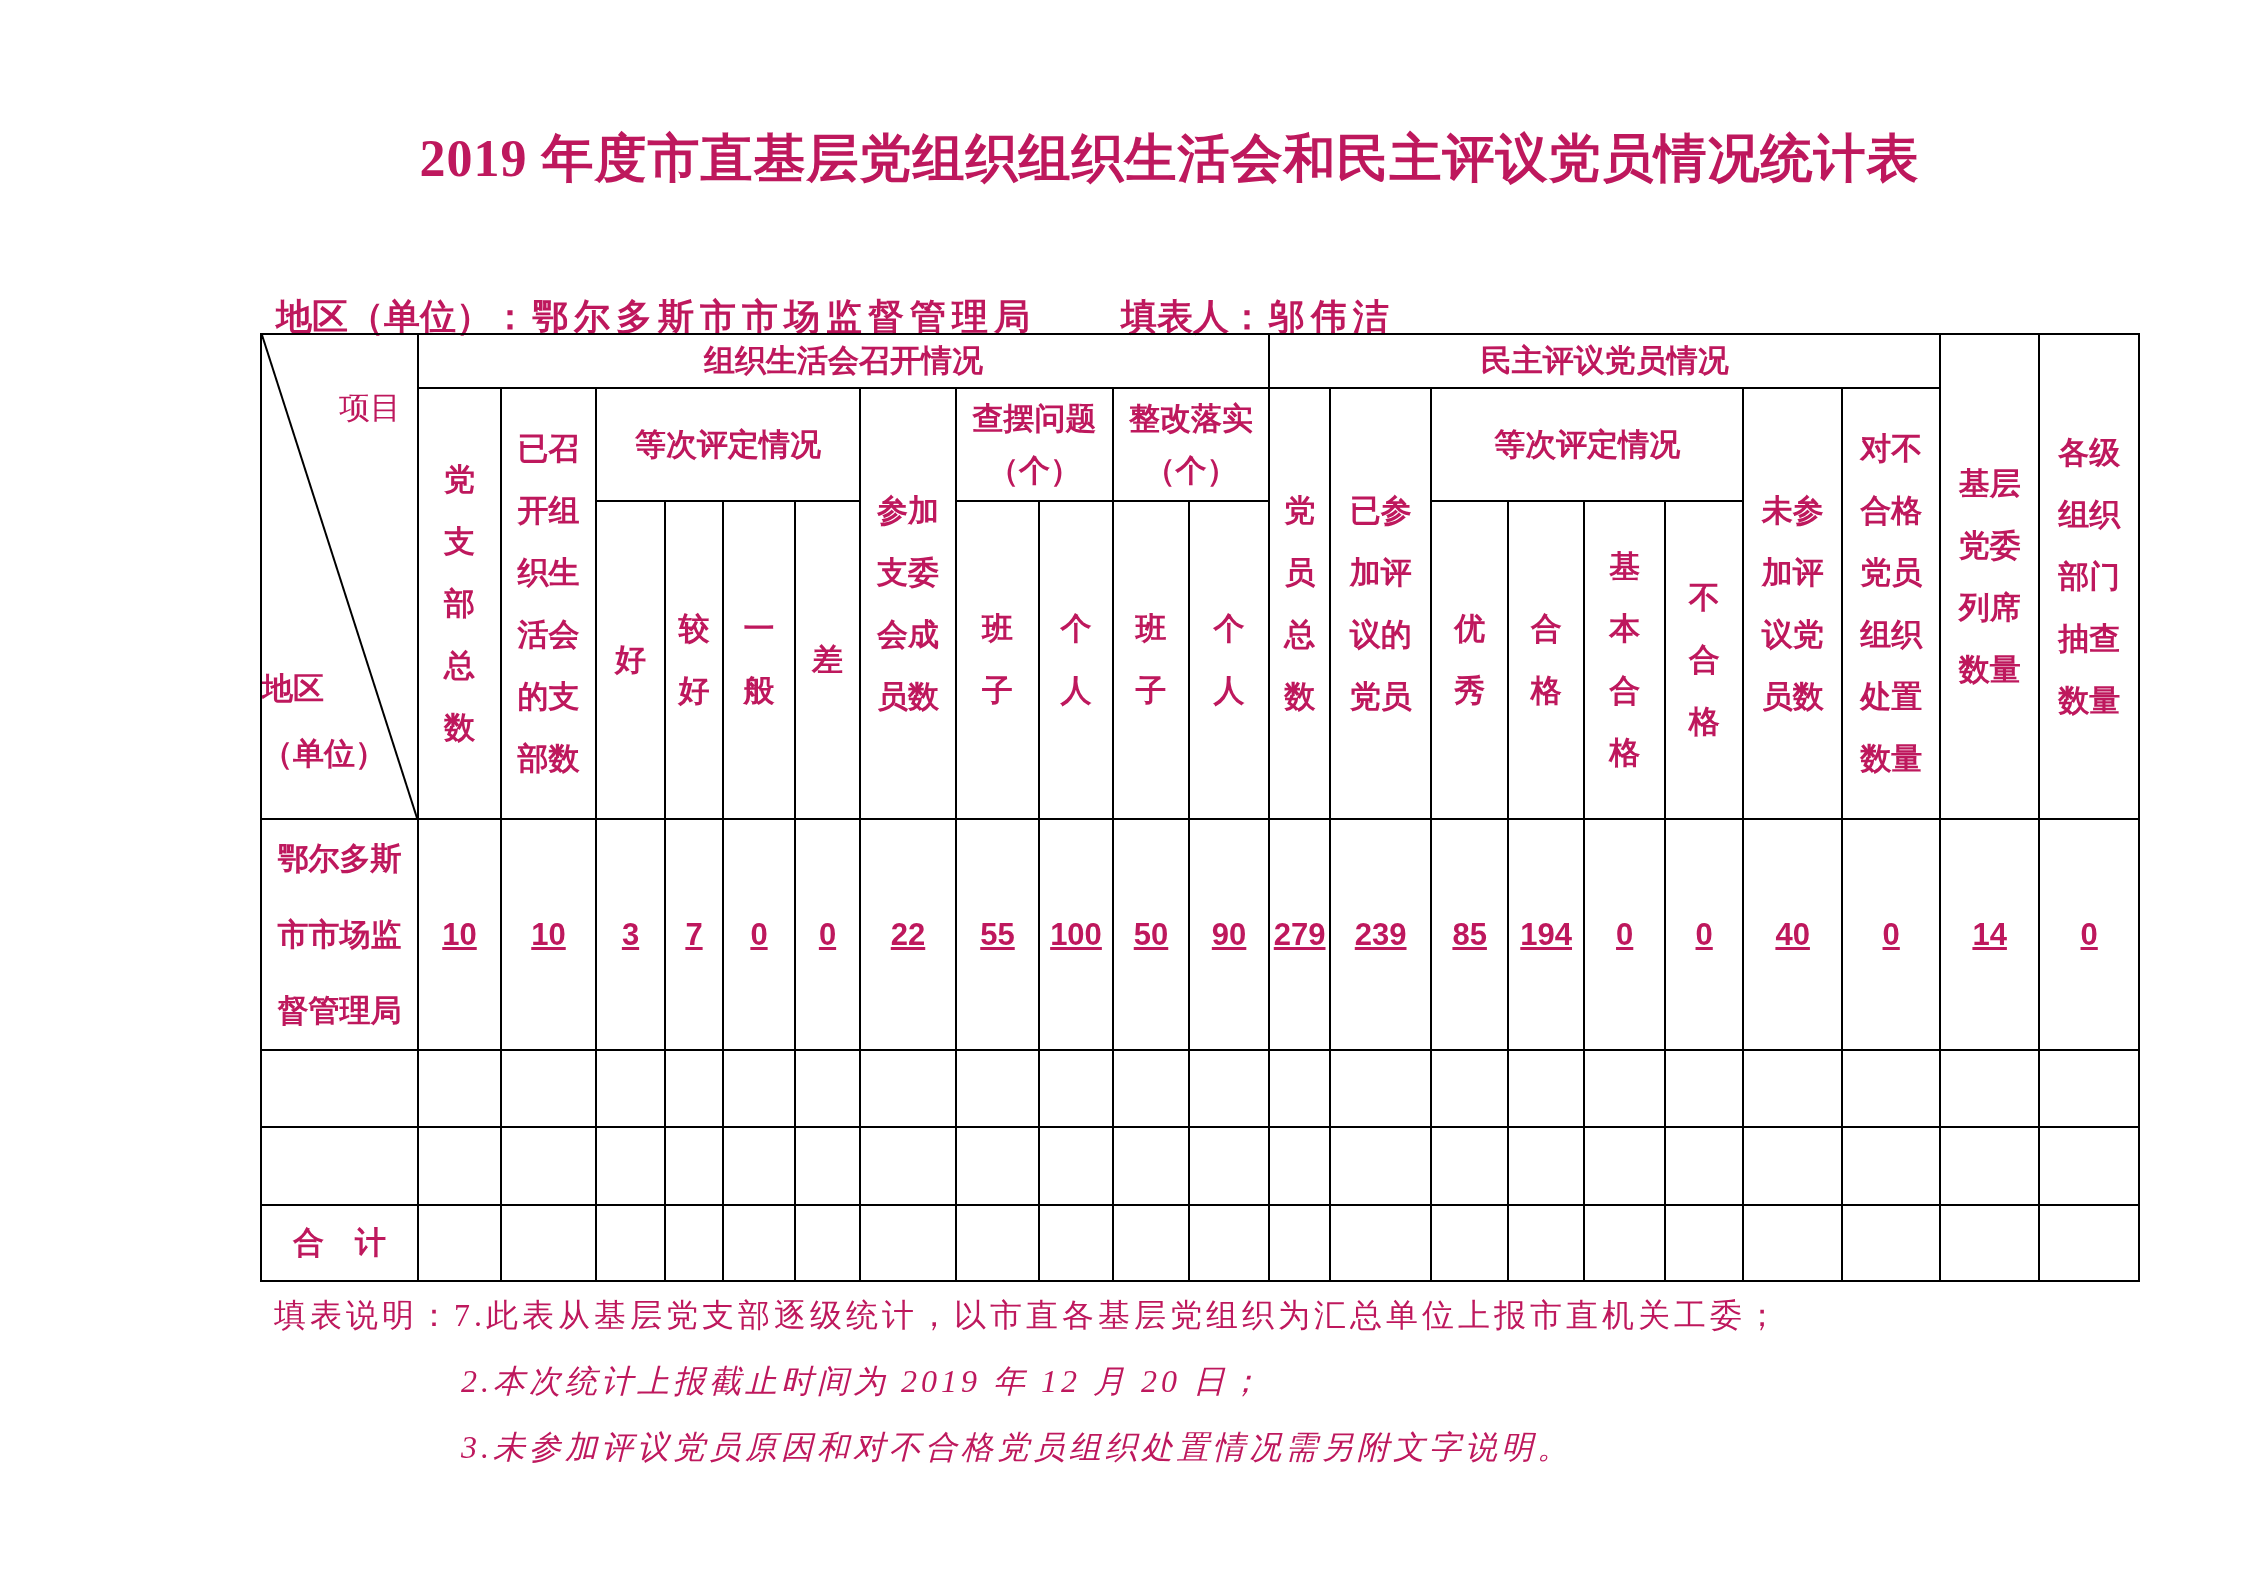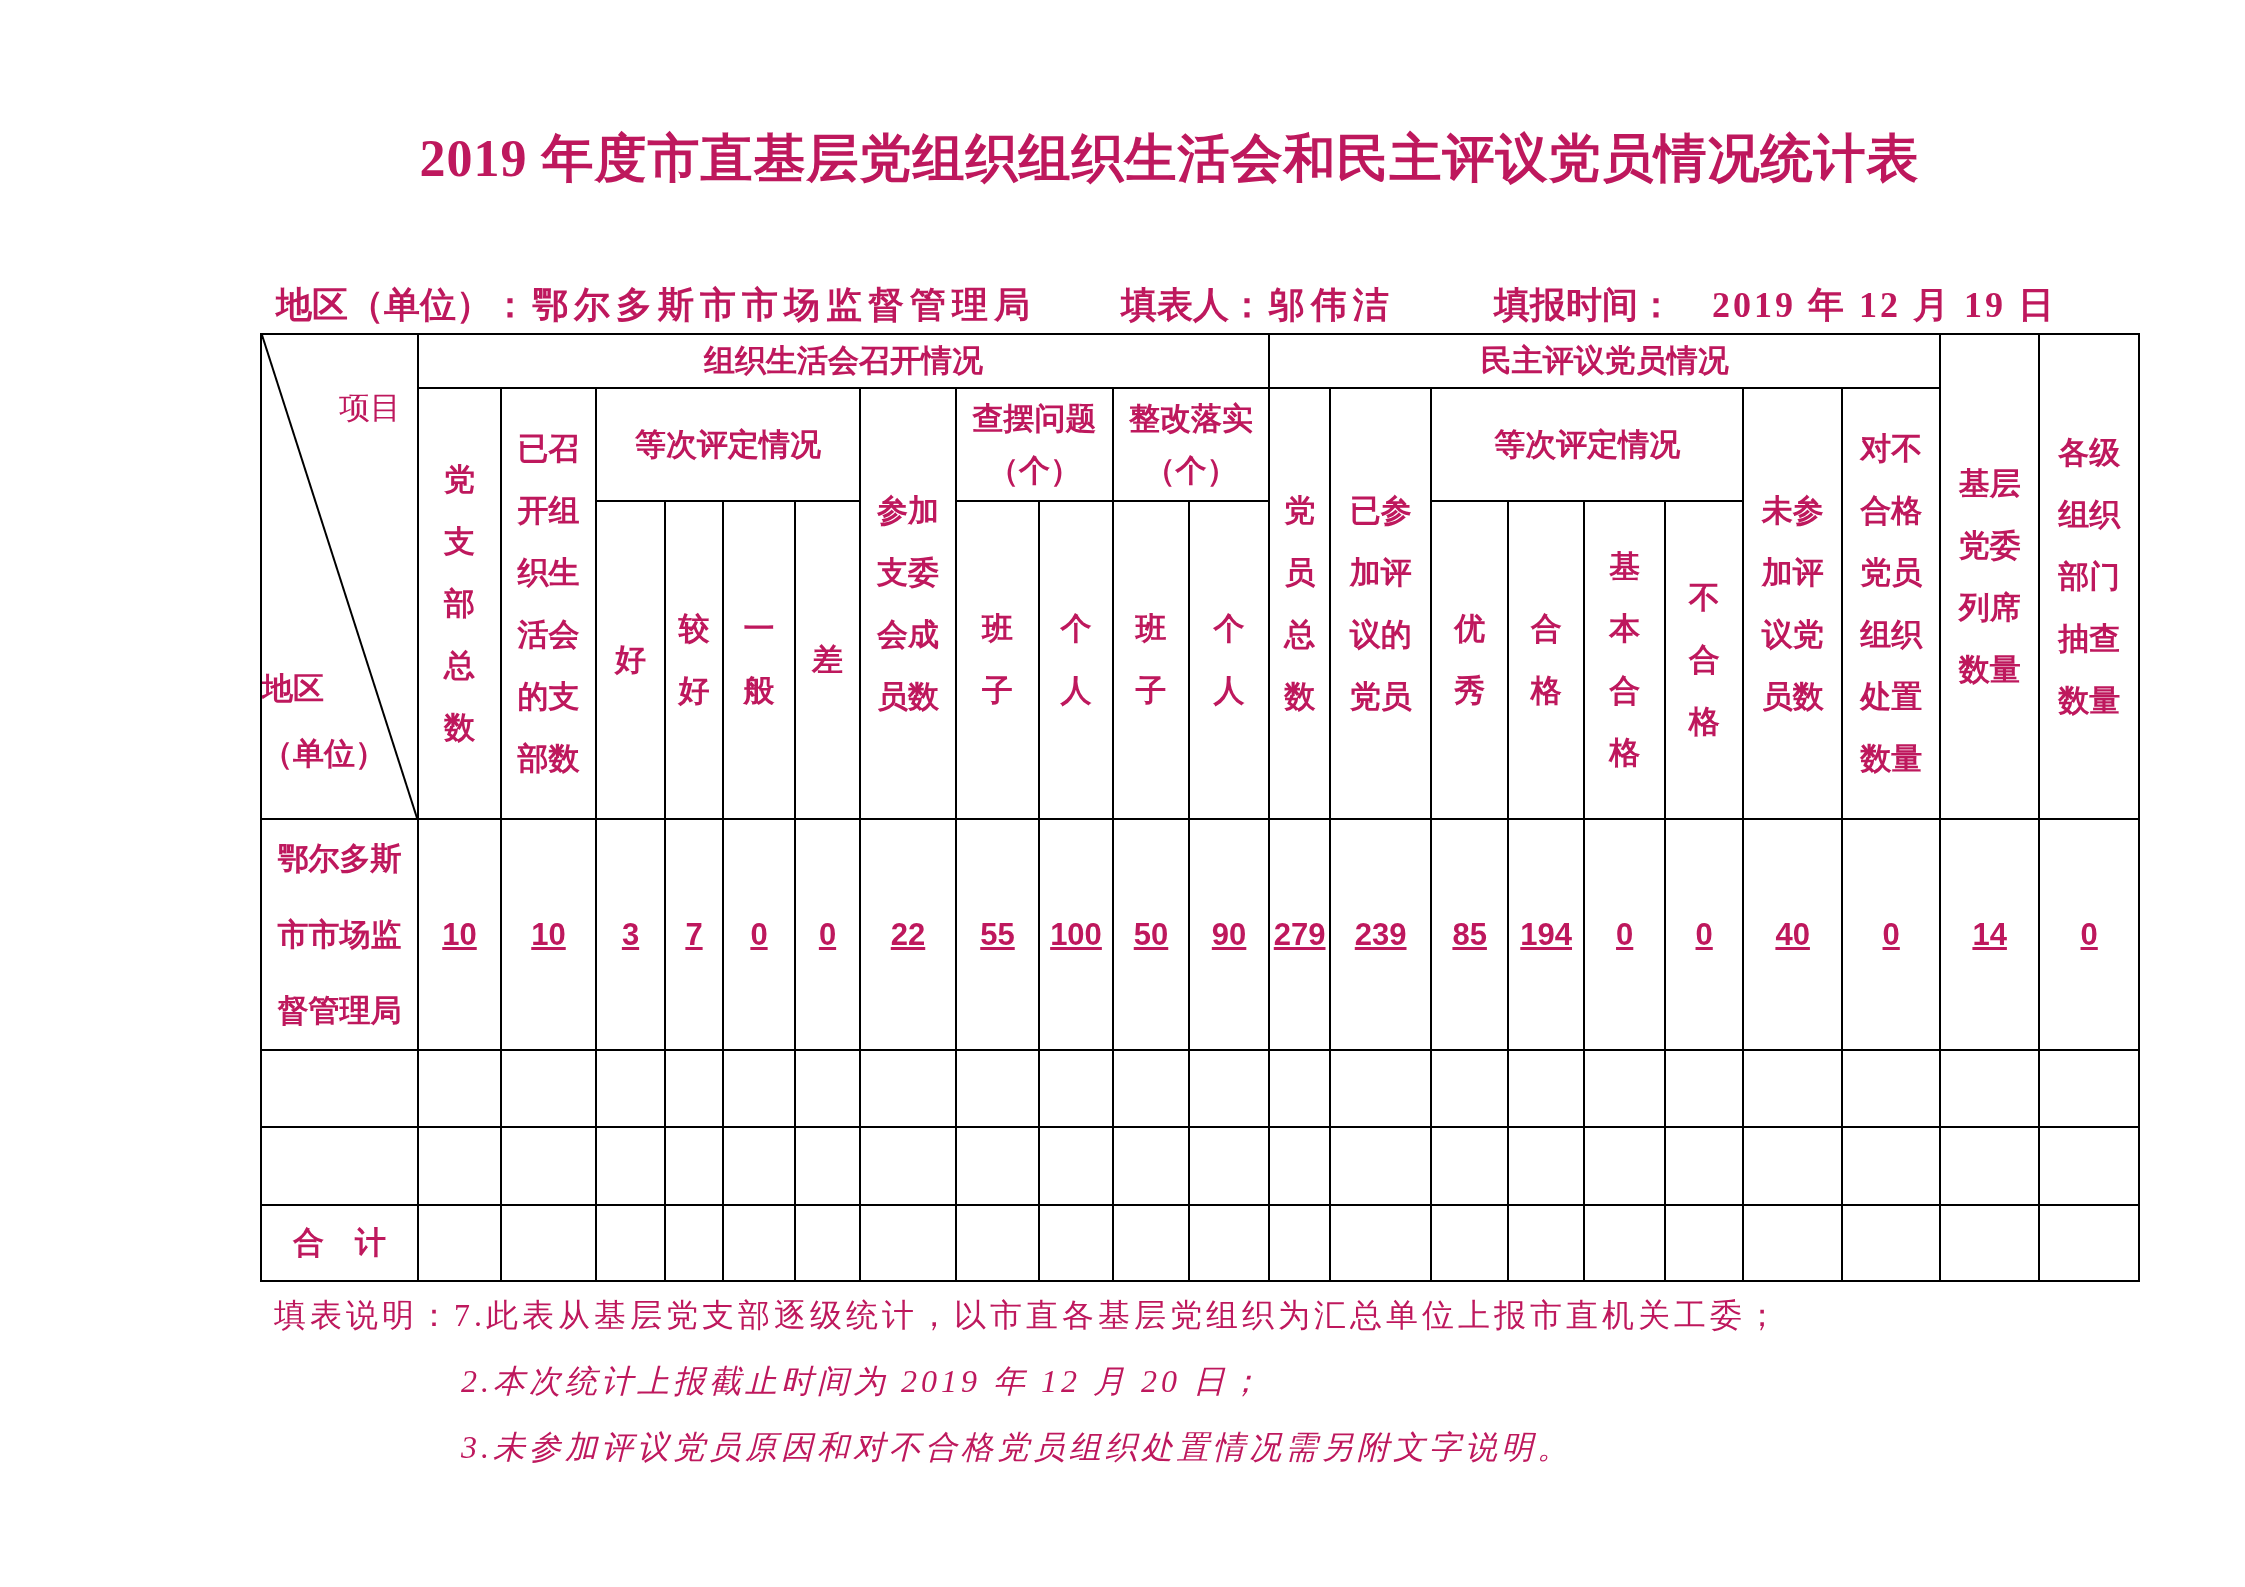--- a/index.html
+++ b/index.html
@@ -4,21 +4,21 @@
 <style>
   html,body { margin:0; padding:0; background:#fff; }
   .page { position:relative; width:2245px; height:1587px; background:#ffffff; color:#be185d;
           font-family:"Liberation Serif","DejaVu Sans",serif; overflow:hidden;margin-left:47px; }
 
   .title { position:absolute; top:124px; left:0; width:100%; margin:0; text-align:center;
            font-size:52px; font-weight:700; letter-spacing:1px; white-space:nowrap; }
 
   .info { position:absolute; top:281px; left:0; width:100%; height:46px;
           font-size:36px; font-weight:700; }
-  .info .seg { position:absolute; top:0; white-space:nowrap; }
+  .info .seg { position:absolute; top:12px; white-space:nowrap; }
   .seg-region { left:229px; }
   .seg-filler { left:1074px; }
   .seg-date   { left:1447px; }
   .info .val  { letter-spacing:6px; margin-left:4px; }
   .seg-date .val { margin-left:38px; letter-spacing:3px; }
 
   table.grid { position:absolute; left:213px; top:333px; width:1878px;
                table-layout:fixed; border-collapse:separate; border-spacing:0;
                border-top:2px solid #000; border-left:2px solid #000; }
   table.grid td { border-right:2px solid #000; border-bottom:2px solid #000;
@@ -53,21 +53,20 @@
 </head>
 <body>
 
 <div class="page">
 
   <h1 class="title">2019 年度市直基层党组织组织生活会和民主评议党员情况统计表</h1>
 
   <div class="info">
     <span class="seg seg-region"><span>地区（单位）：</span><span class="val">鄂尔多斯市市场监督管理局</span></span>
     <span class="seg seg-filler"><span>填表人：</span><span class="val">邬伟洁</span></span>
-    <span class="seg seg-date"><span>填报时间：</span><span class="val">2019 年 12 月 19 日</span></span>
   </div>
 
   <table class="grid">
     <colgroup>
       <col style="width:157px">
         <col style="width:83px">
         <col style="width:95px">
         <col style="width:69px">
       <col style="width:58px">
         <col style="width:72px">

